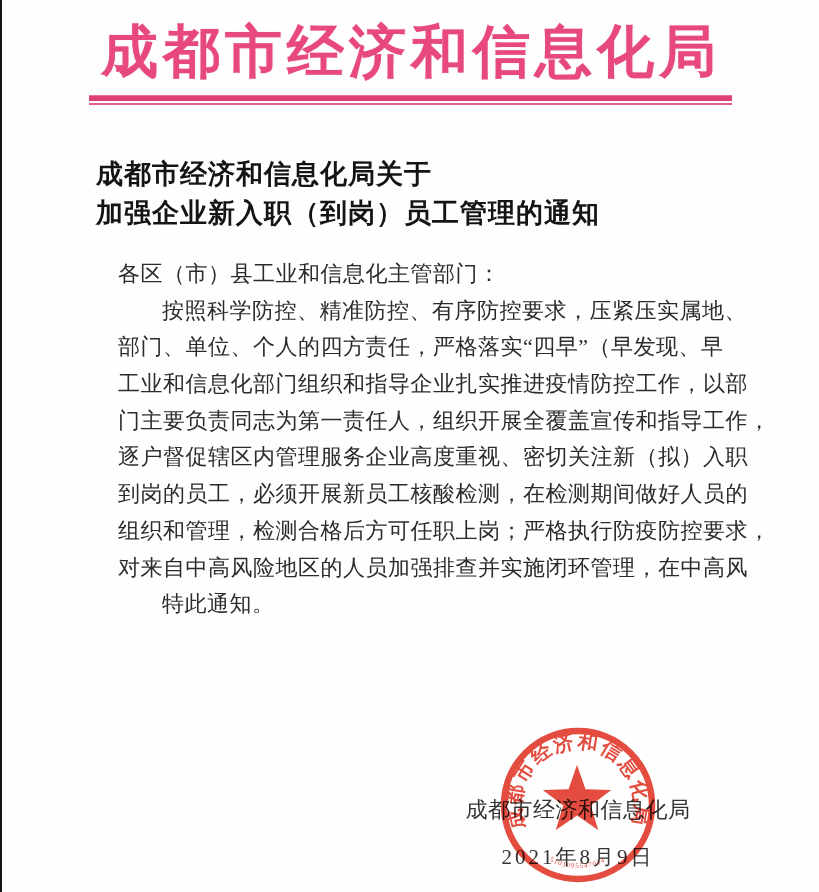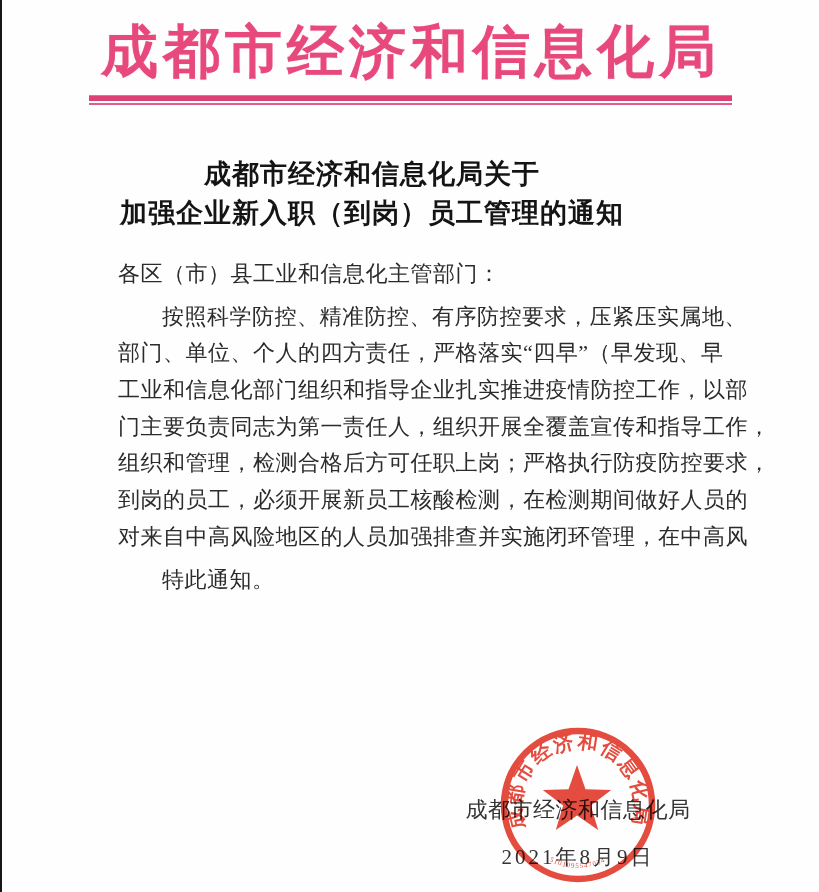--- a/index.html
+++ b/index.html
@@ -32,34 +32,34 @@
     color:var(--letterhead-pink);
     white-space:nowrap;
     text-shadow:0 0 1px rgba(231,73,125,.45);
   }
   .letterhead-rule{position:absolute;left:89px;top:95px;width:643px;}
   .rule-thick{height:6px;background:var(--rule-pink);box-shadow:inset 0 1px 0 var(--rule-pink-light);}
   .rule-thin{height:2px;margin-top:2px;background:var(--rule-pink);opacity:.85;}
   
   .doc-title{
     position:absolute;left:96px;top:155px;width:552px;
-    text-align:center;color:var(--title-ink);
+    color:var(--title-ink);
     font-weight:bold;font-size:27px;line-height:39px;
     letter-spacing:1px;
   }
   
   .body-text{
     position:absolute;left:118px;top:256px;width:600px;
     color:var(--ink);
     font-size:22px;line-height:36.7px;
     letter-spacing:0.5px;
     white-space:nowrap;
   }
   .body-line{height:36.7px;}
-  .body-line.indent{padding-left:44px;margin-top:6px;}
+  .body-line.indent{padding-left:44px;}
   
   .signature-block{
     position:absolute;left:428px;top:795px;width:300px;
     text-align:center;color:#333;
   }
   .signature-agency{font-size:22px;letter-spacing:0.5px;white-space:nowrap;}
   .signature-date{font-size:21px;margin-top:18px;letter-spacing:3px;white-space:nowrap;}
   
   .official-seal{
     position:absolute;left:498px;top:727px;width:160px;height:160px;
@@ -92,22 +92,23 @@
     <div>成都市经济和信息化局关于</div>
     <div>加强企业新入职（到岗）员工管理的通知</div>
   </div>
 
   <div class="body-text">
     <div class="body-line">各区（市）县工业和信息化主管部门：</div>
     <div class="body-line indent">按照科学防控、精准防控、有序防控要求，压紧压实属地、</div>
     <div class="body-line">部门、单位、个人的四方责任，严格落实“四早”（早发现、早</div>
     <div class="body-line">工业和信息化部门组织和指导企业扎实推进疫情防控工作，以部</div>
     <div class="body-line">门主要负责同志为第一责任人，组织开展全覆盖宣传和指导工作，</div>
+    <div class="body-line">逐户督促辖区内管理服务企业高度重视、密切关注新（拟）入职</div>
+    <div class="body-line">到岗的员工，必须开展新员工核酸检测，在检测期间做好人员的</div>
     <div class="body-line">组织和管理，检测合格后方可任职上岗；严格执行防疫防控要求，</div>
-    <div class="body-line">到岗的员工，必须开展新员工核酸检测，在检测期间做好人员的</div>
     <div class="body-line">对来自中高风险地区的人员加强排查并实施闭环管理，在中高风</div>
     <div class="body-line indent">特此通知。</div>
   </div>
 
   <div class="signature-block">
     <div class="signature-agency">成都市经济和信息化局</div>
     <div class="signature-date">2021年8月9日</div>
   </div>
 
   <div class="official-seal">

